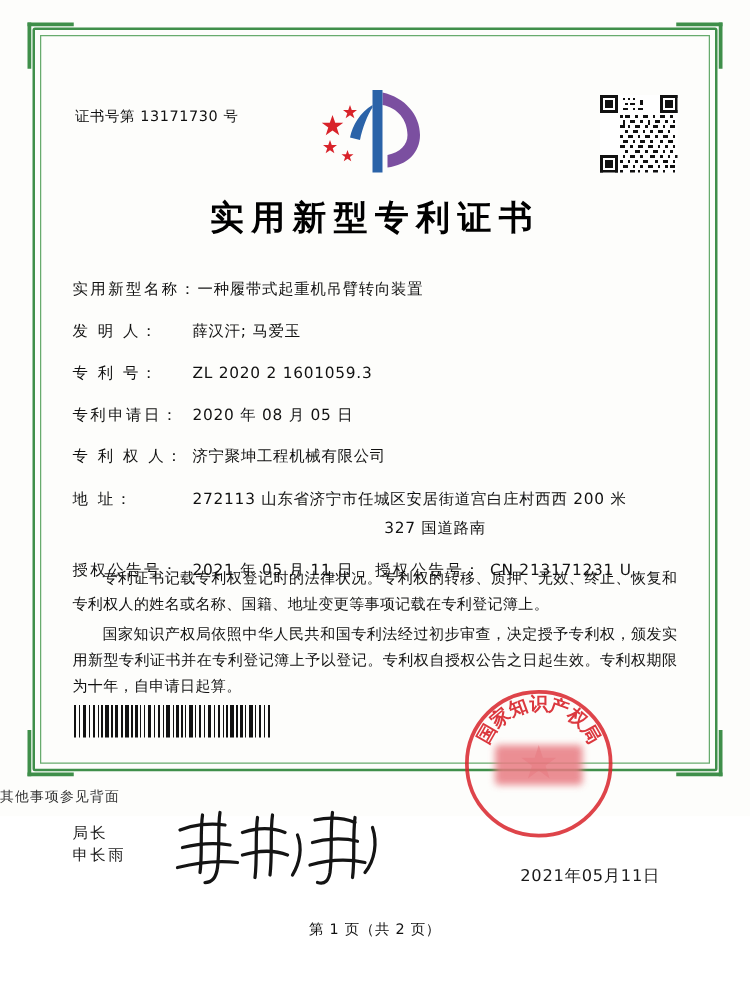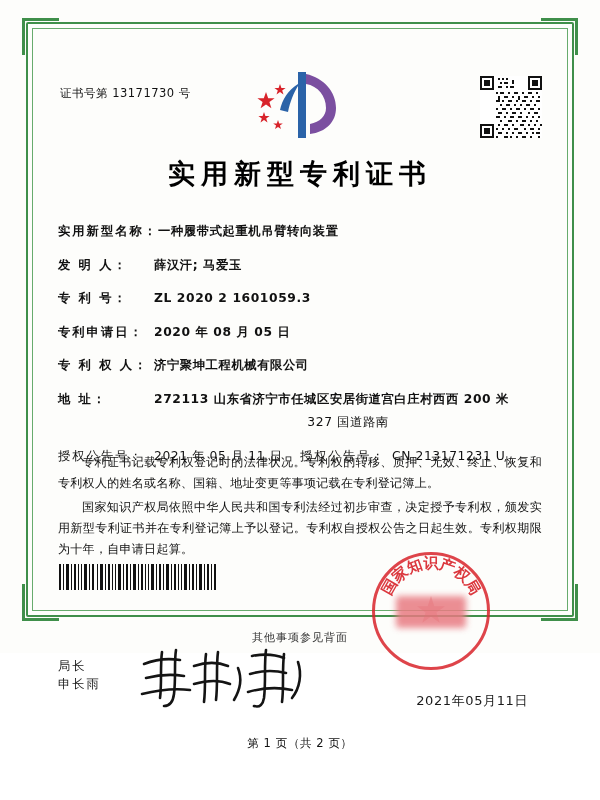--- a/index.html
+++ b/index.html
@@ -106,21 +106,20 @@
     right: 10px;
     top: 178px;
     font-size: 12.3px;
     line-height: 1.55;
     color: #111;
   }
   .field-row {
     display: flex;
     align-items: center;
     margin-bottom: 14.5px;
-    font-weight: bold;
   }
   .f-label {
     flex: 0 0 96px;
     letter-spacing: 2px;
     white-space: nowrap;
   }
   .f-value {
     flex: 1 1 auto;
     letter-spacing: 0.6px;
   }
@@ -230,21 +229,21 @@
     font-size: 11.5px;
     letter-spacing: 0.6px;
     color: #111;
   }
 
   .footnote {
     position: absolute;
     left: 0;
     right: 0;
     bottom: 8px;
-    text-align: center;
+    text-align: left;
     font-size: 11px;
     color: #333;
     letter-spacing: 1px;
   }
 </style>
 </head>
 <body>
 
 <div class="page">
 

